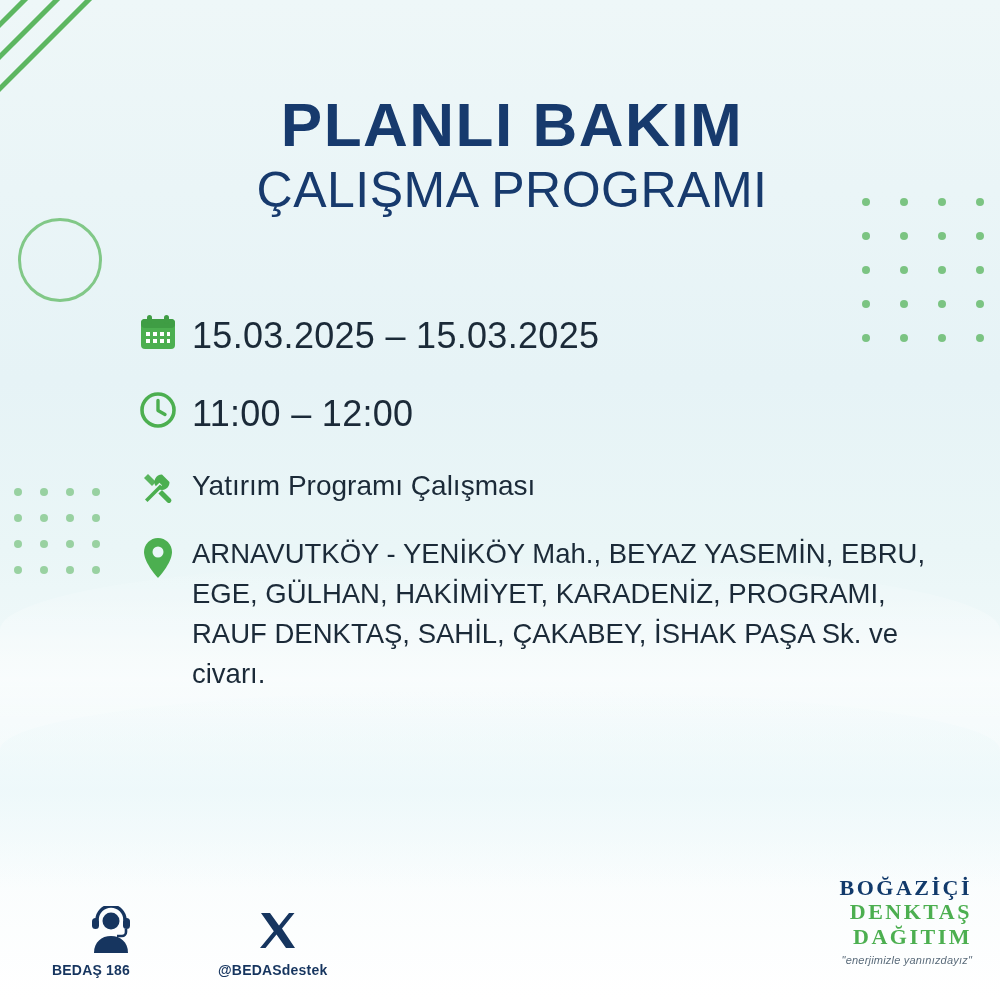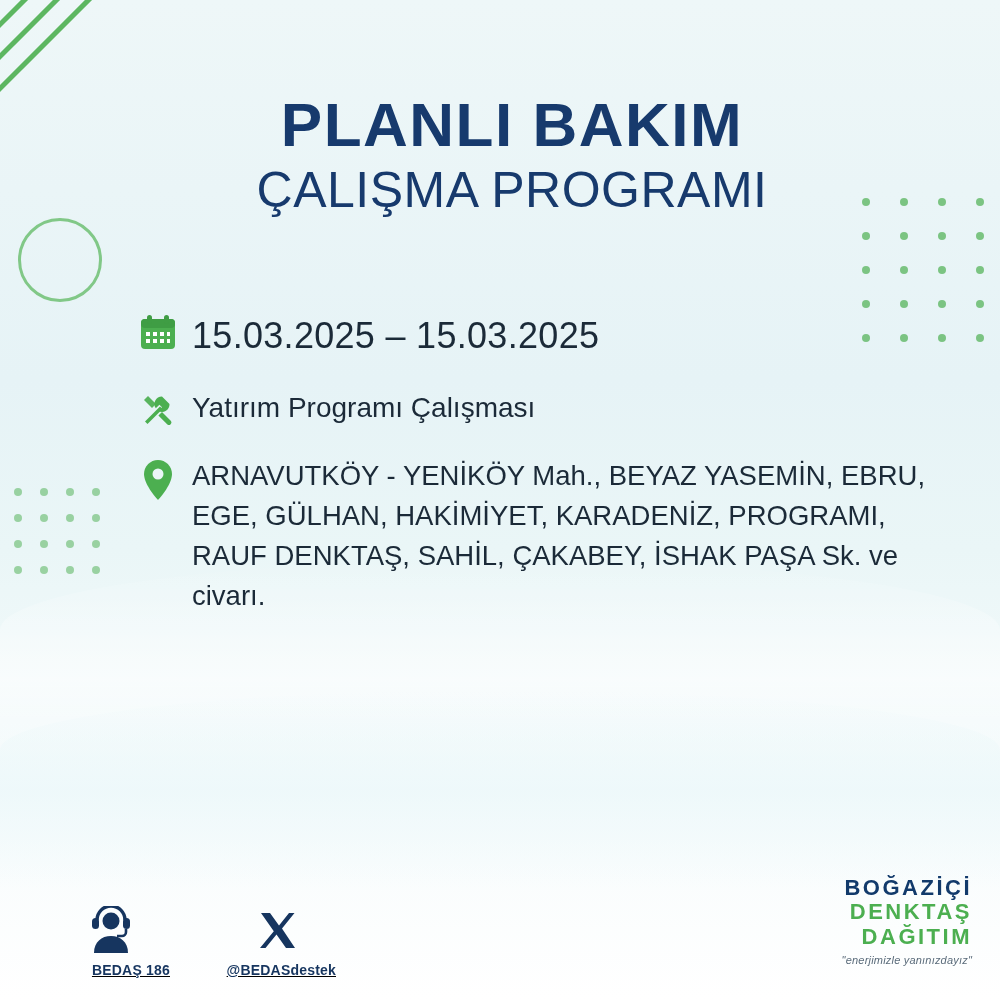--- a/index.html
+++ b/index.html
@@ -170,22 +170,21 @@
   .footer-items {
     position: absolute;
     left: 52px;
     bottom: 0;
     display: flex;
     align-items: flex-end;
     gap: 48px;
   }
   .f-item {
     width: 118px;
-    text-align: right;
-    text-decoration: underline;
+    text-align: left;
   }
   .f-item .f-icon {
     height: 52px;
     display: flex;
     align-items: flex-end;
     justify-content: center;
   }
   .f-item .f-label {
     margin-top: 8px;
     font-size: 14px;
@@ -197,20 +196,21 @@
   .brand {
     position: absolute;
     right: 28px;
     bottom: 12px;
     text-align: right;
     line-height: 1.12;
   }
   .brand .b1, .brand .b2, .brand .b3 {
     font-weight: 700;
     letter-spacing: 2.5px;
+    font-family: Liberation Serif, serif;
   }
   .brand .b1 { font-size: 22px; color: #123a6b; }
   .brand .b2 { font-size: 22px; color: #4caf50; }
   .brand .b3 { font-size: 22px; color: #4caf50; }
   .brand .b-slogan {
     margin-top: 4px;
     font-size: 11px;
     color: #5a6b7a;
     font-style: italic;
     letter-spacing: .2px;
@@ -302,20 +302,29 @@
             <rect x="8" y="27" width="4" height="4"></rect>
             <rect x="15" y="27" width="4" height="4"></rect>
             <rect x="22" y="27" width="4" height="4"></rect>
             <rect x="29" y="27" width="3" height="4"></rect>
           </g>
         </svg>
       </div>
       <div class="text">15.03.2025 – 15.03.2025</div>
     </div>
 
+    <div class="info-row row-time">
+      <div class="icon">
+        <svg width="40" height="40" viewBox="0 0 40 40" aria-hidden="true">
+          <circle cx="20" cy="20" r="16" fill="none" stroke="#4caf50" stroke-width="3.6"></circle>
+          <path d="M20 10.5 V20.5 L27 24.5" fill="none" stroke="#4caf50" stroke-width="3.4" stroke-linecap="round" stroke-linejoin="round"></path>
+        </svg>
+      </div>
+      <div class="text">11:00 – 12:00</div>
+    </div>
 
     <div class="info-row row-work">
       <div class="icon">
         <svg width="40" height="40" viewBox="0 0 40 40" aria-hidden="true">
           <path d="M7 31.5 L22 16.5 L24.5 19 L9.5 34 Z" fill="#4caf50" transform="rotate(0 20 20)"></path>
           <path d="M24 6.5 a7.5 7.5 0 0 0 -6.2 11.8 l3.6 -3.6 2.6 2.6 -3.6 3.6 A7.5 7.5 0 0 0 31.5 14 l-4.5 -4.5 z" fill="#4caf50"></path>
           <path d="M10 6 L18 14 L14 18 L6 10 Z" fill="#4caf50" opacity=".92"></path>
           <path d="M24 22 L33 31 a2.6 2.6 0 0 1 -3.6 3.6 L20.4 25.6 Z" fill="#4caf50"></path>
         </svg>
       </div>

